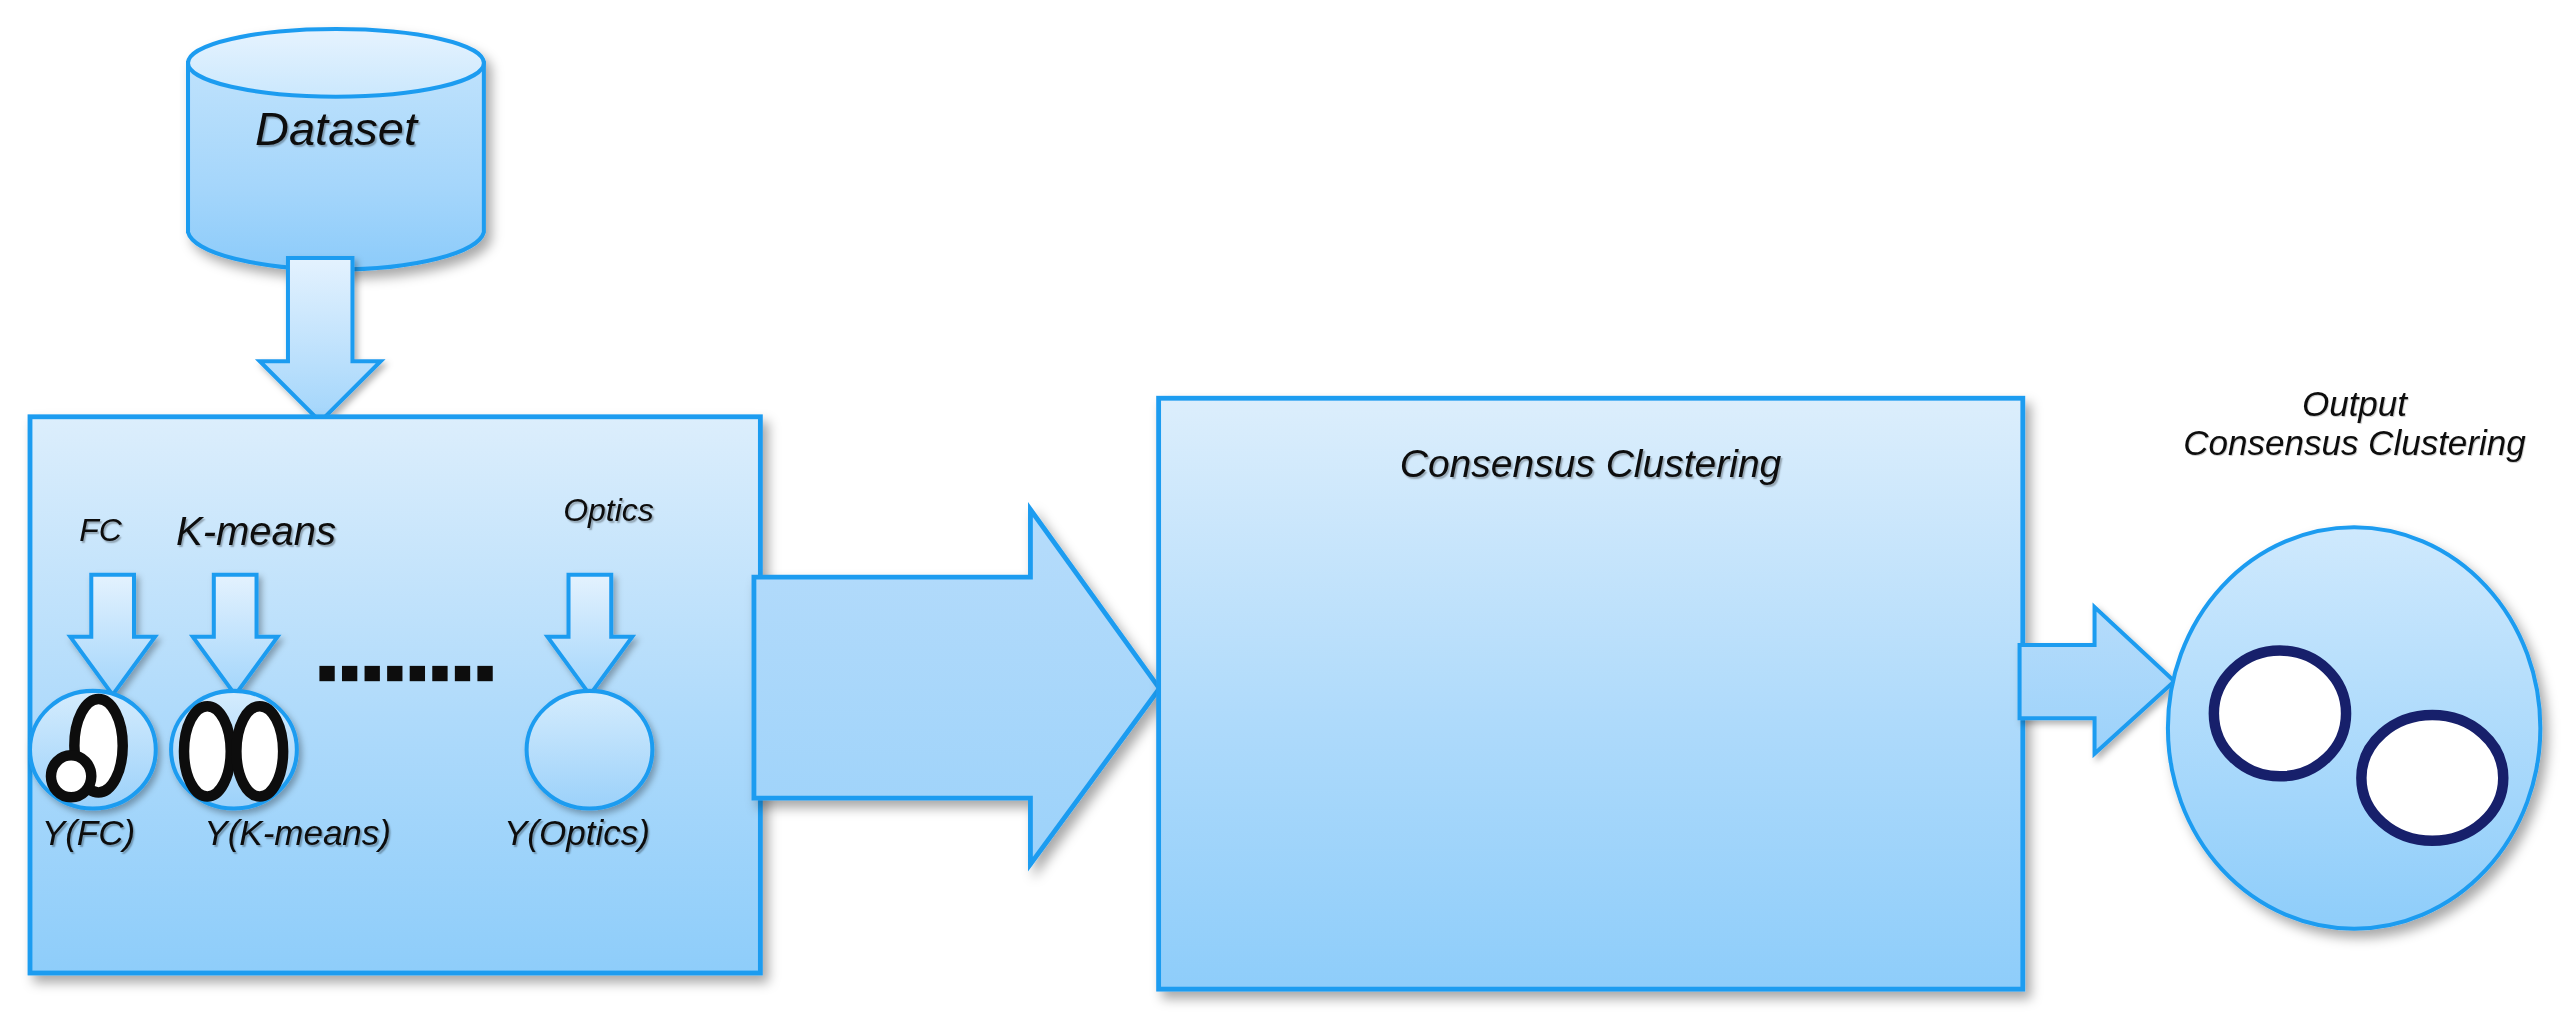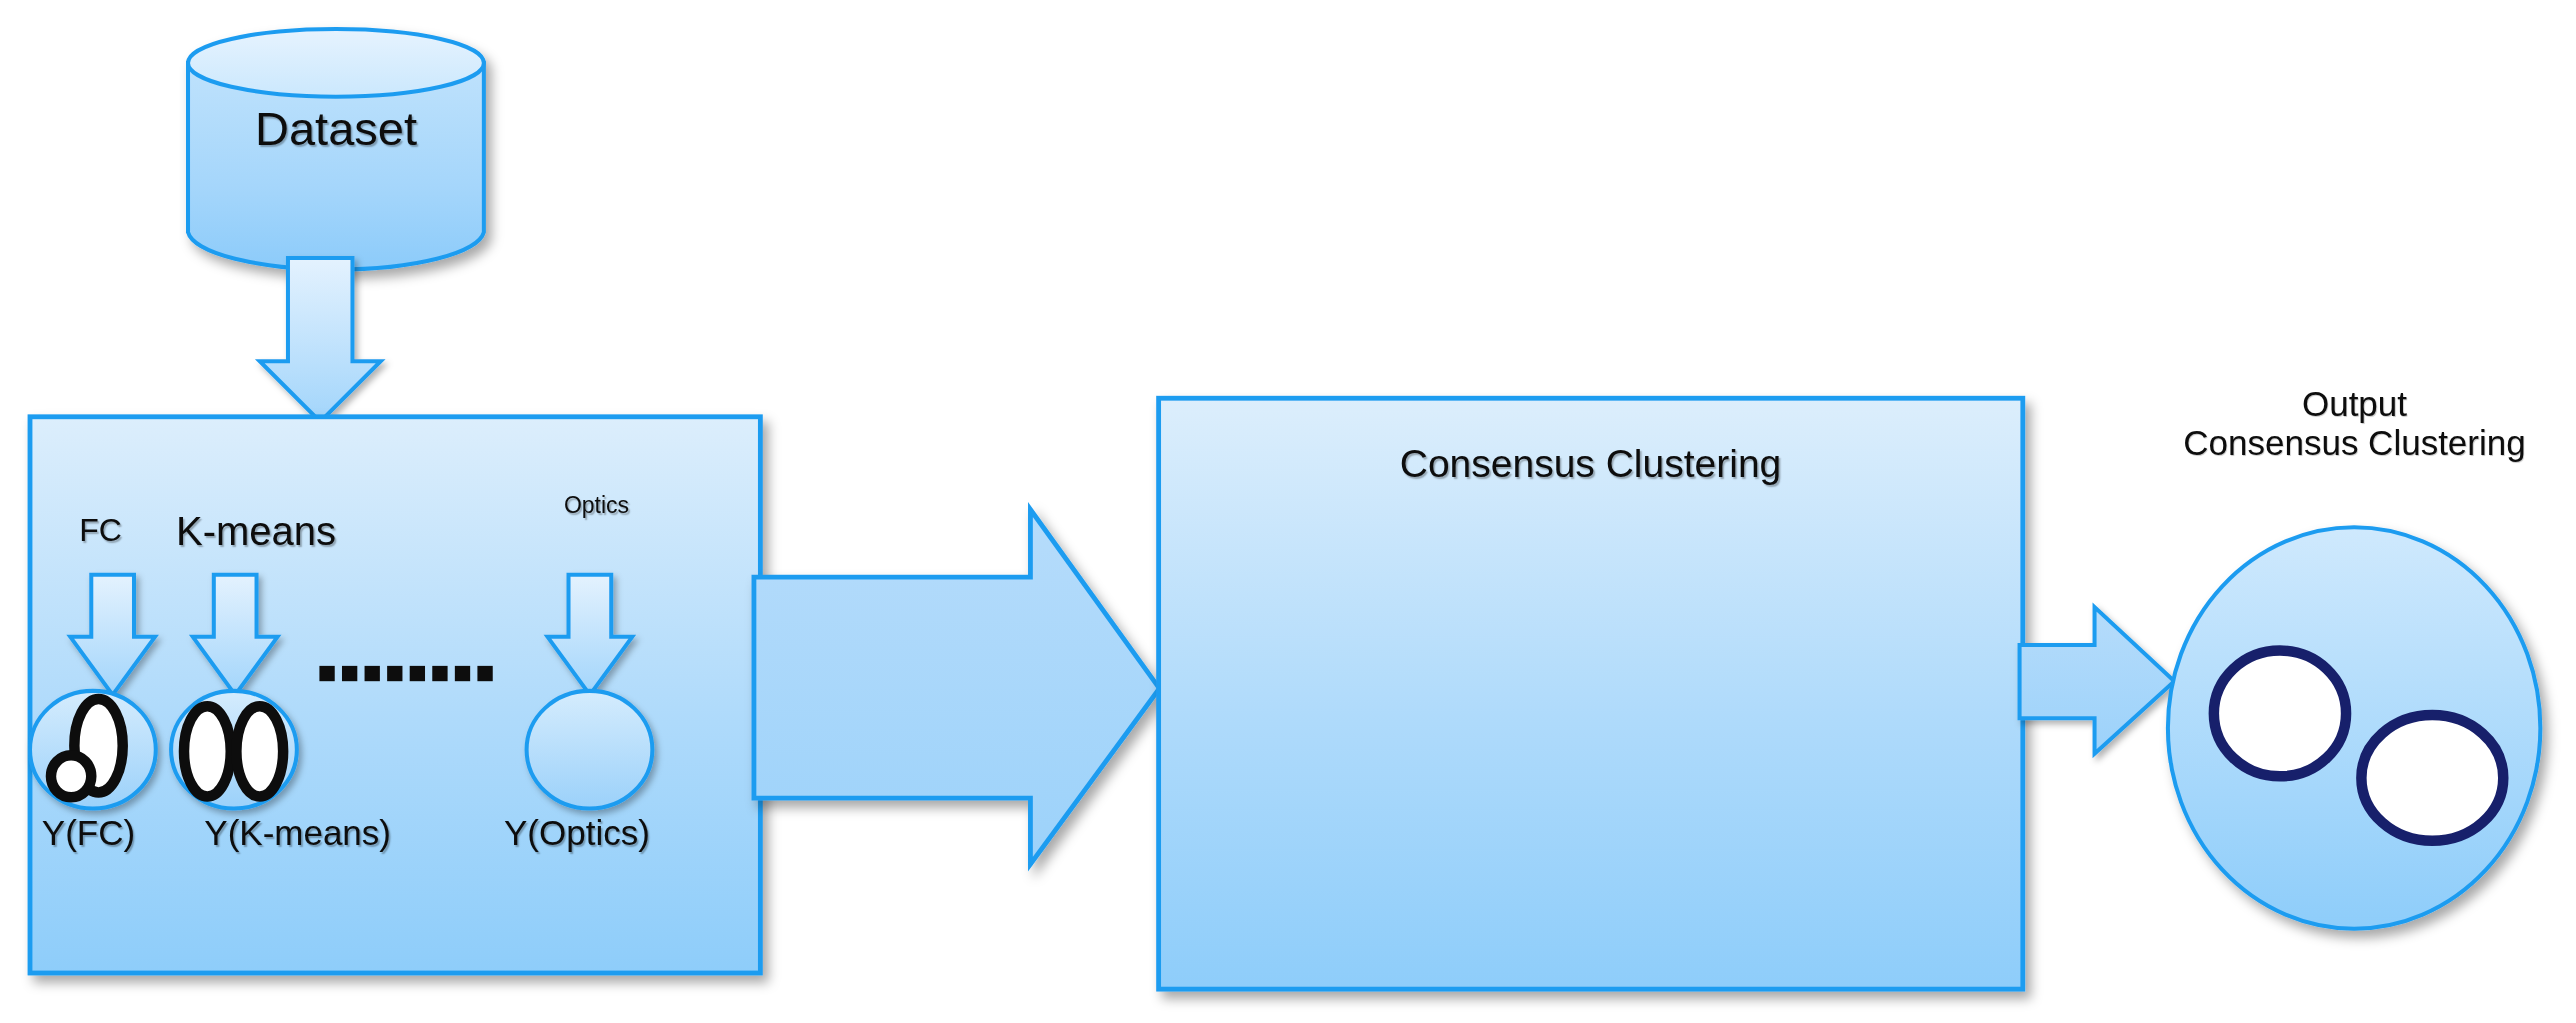--- a/index.html
+++ b/index.html
@@ -1,33 +1,33 @@
 <!DOCTYPE html>
 <html style="font-size:13px"><head>
 <meta charset="utf-8">
 <style>
   html,body{margin:0;padding:0;background:#ffffff;}
   body{
     width:2576px;height:1023px;position:relative;overflow:hidden;
     font-family:"Liberation Sans","DejaVu Sans",sans-serif;
     color:#000000;
   }
-  .stage{position:absolute;inset:0;width:2576px;height:1023px;}
+  .stage{position:absolute;inset:0;width:2576px;height:1023px;font-style:italic;}
   svg.diagram{position:absolute;left:0;top:0;width:2576px;height:1023px;display:block;}
   .lbl{
     position:absolute;
     color:#0d0d0d;
     white-space:nowrap;
     text-shadow:1.6px 1.6px 1.6px rgba(0,0,0,0.30);
     line-height:1.12;
   }
   #lbl-dataset{left:188px;top:103px;width:296px;text-align:center;font-size:47px;}
   #lbl-fc{left:48px;top:513px;width:105px;text-align:center;font-size:32px;}
   #lbl-kmeans{left:157px;top:496px;width:198px;text-align:center;font-size:40px;margin-top:13px;}
-  #lbl-optics{left:508px;top:493px;width:177px;text-align:center;font-size:23px;}
+  #lbl-optics{left:520px;top:493px;width:177px;text-align:center;font-size:32px;}
   #lbl-yfc{left:-4px;top:813px;width:185px;text-align:center;font-size:35px;}
   #lbl-ykmeans{left:149px;top:813px;width:242px;text-align:right;font-size:35px;}
   #lbl-yoptics{left:504px;top:813px;width:185px;font-size:35px;}
   #lbl-consensus{left:1157px;top:442px;width:867px;text-align:center;font-size:39px;}
   #lbl-mnmf{left:1157px;top:629px;width:867px;text-align:center;font-size:58px;}
   #lbl-output{left:2145px;top:384px;width:419px;text-align:center;font-size:35px;text-shadow:0.8px 0.8px 0.8px rgba(0,0,0,0.22);}
 </style>
 </head>
 <body>
 

